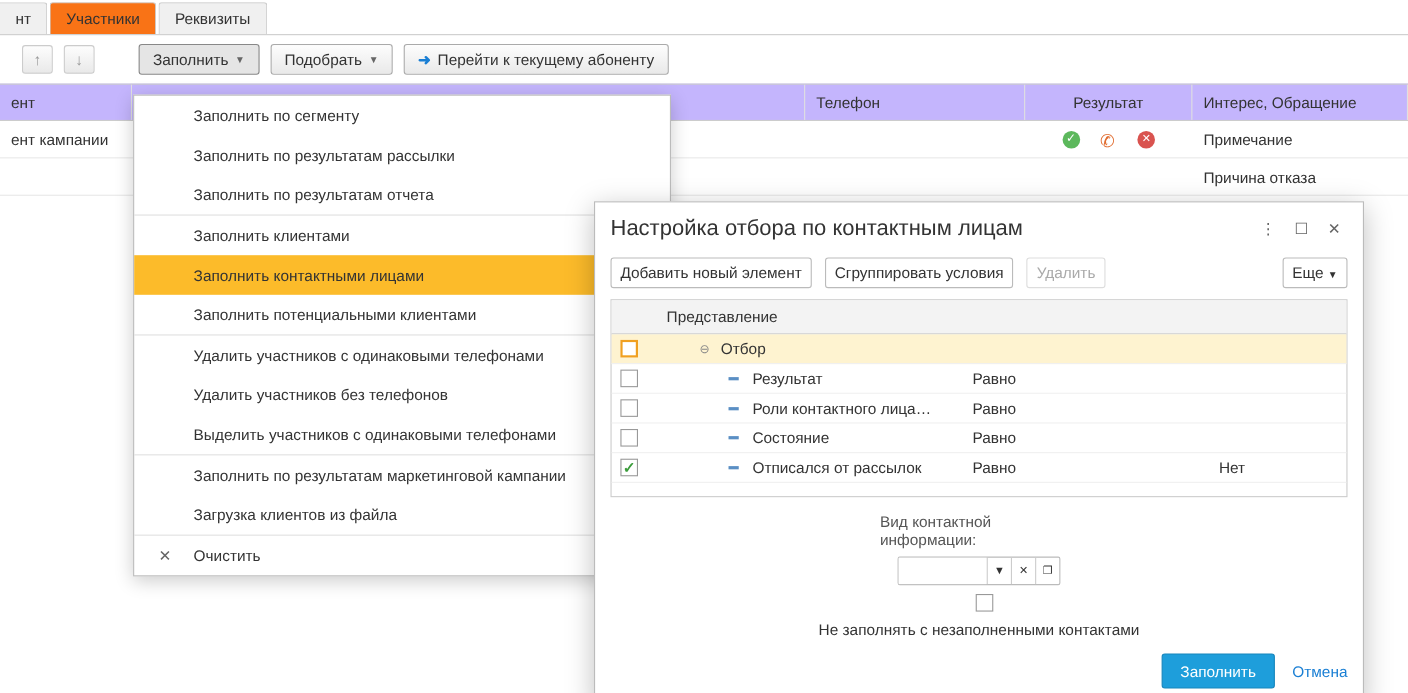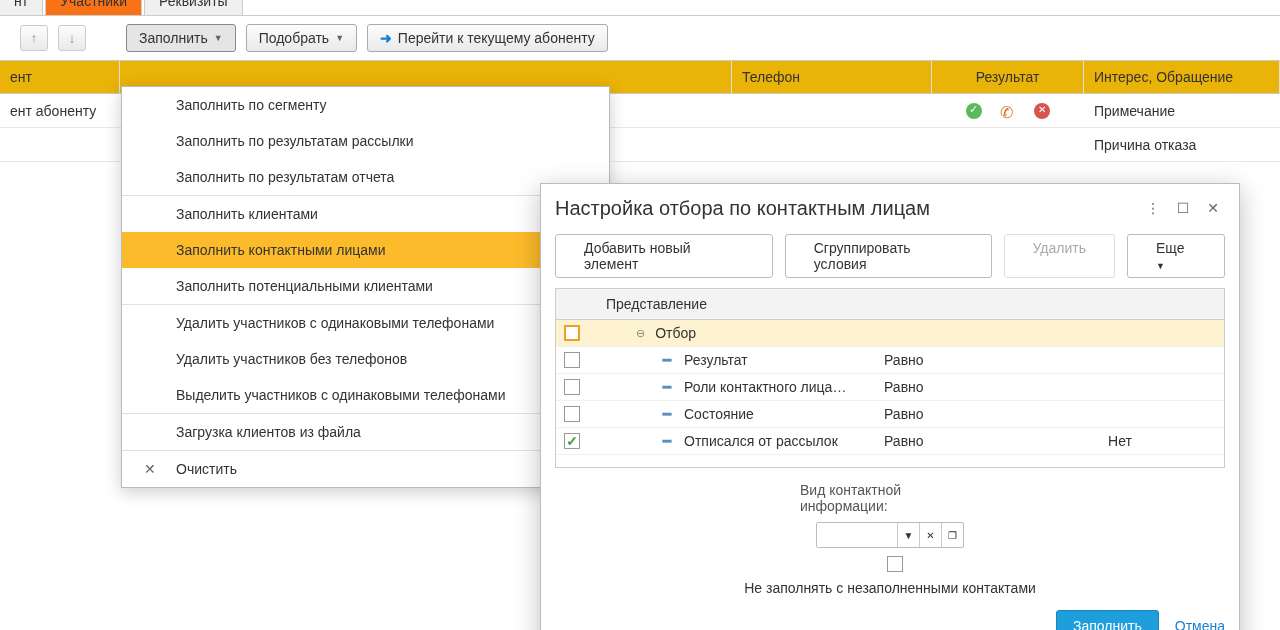--- a/index.html
+++ b/index.html
@@ -1,41 +1,41 @@
 <!DOCTYPE html>
 <html><head>
 <meta charset="utf-8">
 <style>
 * { box-sizing: border-box; margin: 0; padding: 0; font-family: Arial, sans-serif; }
 body { font-size: 14px; color: #333; background: #fff; overflow: hidden; width: 1280px; height: 630px; position: relative; }
-.tab-bar { display: flex; border-bottom: 1px solid #ccc; height: 16px; align-items: flex-end; padding-left: 0; }
+.tab-bar { display: flex; border-bottom: 1px solid #ccc; height: 32px; align-items: flex-end; padding-left: 0; }
 .tab { padding: 6px 14px; border: 1px solid #ccc; border-bottom: none; background: #f0f0f0; margin-right: 2px; cursor: pointer; border-radius: 3px 3px 0 0; }
 .tab.partial { border-left: none; border-radius: 0 3px 0 0; }
 .tab.active { background: #f97316; position: relative; z-index: 2; }
 .toolbar { display: flex; align-items: center; padding: 8px 20px; gap: 10px; }
 .arrow-btn { width: 28px; height: 26px; border: 1px solid #ccc; background: linear-gradient(#fdfdfd,#e9e9e9); border-radius: 3px; display: inline-flex; align-items: center; justify-content: center; cursor: pointer; color: #999; font-size: 14px; }
 .btn { padding: 4px 12px; border: 1px solid #aaa; background: linear-gradient(#fdfdfd,#e9e9e9); border-radius: 3px; cursor: pointer; display: inline-flex; align-items: center; gap: 6px; height: 28px; }
 .btn.pressed { background: #e5e5e5; border-color: #888; }
 .btn .caret { font-size: 9px; color: #666; }
 .goto-icon { color: #1a7fd4; font-weight: bold; }
-.grid-header { display: flex; border-top: 1px solid #ccc; border-bottom: 1px solid #ccc; background: #eab308; height: 34px; }
+.grid-header { display: flex; border-top: 1px solid #ccc; border-bottom: 1px solid #ccc; background: #c4b5fd; height: 34px; }
 .gh-cell { padding: 8px 10px; border-right: 1px solid #e0e0e0; }
 .grid-row { display: flex; border-bottom: 1px solid #e8e8e8; height: 34px; align-items: center; }
 .gr-cell { padding: 6px 10px; }
 .dropdown-menu { position: absolute; top: 86px; left: 121px; width: 489px; background: #fff; border: 1px solid #bbb; box-shadow: 0 4px 16px rgba(0,0,0,0.2); z-index: 50; }
 .menu-item { padding: 10px 18px 10px 54px; cursor: pointer; position: relative; }
 .menu-item.highlighted { background: #fcbb2a; }
 .menu-sep { border-top: 1px solid #e0e0e0; }
 .menu-item .x { position: absolute; left: 22px; color: #666; }
 .dialog { position: absolute; top: 183px; left: 540px; width: 700px; background: #fff; border: 1px solid #bbb; box-shadow: 0 6px 24px rgba(0,0,0,0.25); z-index: 100; }
 .dlg-titlebar { display: flex; align-items: center; padding: 12px 14px 8px 14px; }
 .dlg-title { font-size: 20px; flex: 1; }
 .dlg-win-btn { width: 24px; height: 24px; display: inline-flex; align-items: center; justify-content: center; cursor: pointer; color: #666; margin-left: 6px; }
 .dlg-toolbar { display: flex; gap: 12px; padding: 6px 14px 10px 14px; }
-.dlg-btn { padding: 5px 28px; border: 1px solid #bbb; background: #fff; border-radius: 3px; cursor: pointer; }
+.dlg-btn { padding: 5px 8px; border: 1px solid #bbb; background: #fff; border-radius: 3px; cursor: pointer; }
 .dlg-btn.disabled { color: #aaa; border-color: #ddd; }
 .dlg-btn.more { margin-left: auto; }
 .filter-table { border: 1px solid #ccc; margin: 0 14px; }
 .ft-header { background: #f3f3f3; border-bottom: 1px solid #ccc; padding: 7px 10px 7px 50px; }
 .ft-row { display: flex; align-items: center; padding: 5px 8px; gap: 10px; border-bottom: 1px solid #f0f0f0; }
 .ft-row.root { background: #fef3d0; }
 .ft-row .cb { width: 16px; height: 16px; border: 1px solid #999; background: #fff; display: inline-flex; align-items: center; justify-content: center; }
 .ft-row .cb.sel { border: 2px solid #f0a020; }
 .ft-row .cb.chk { color: #3a9c3a; font-weight: bold; }
 .ft-row .dash { color: #5a8fc4; font-weight: bold; width: 14px; text-align: center; }
@@ -87,21 +87,21 @@
 </div>
 
 <div class="grid-header">
   <div class="gh-cell" style="width:120px"><span>ент</span></div>
   <div class="gh-cell" style="width:612px"></div>
   <div class="gh-cell" style="width:200px"><span>Телефон</span></div>
   <div class="gh-cell" style="width:152px;text-align:center"><span>Результат</span></div>
   <div class="gh-cell" style="flex:1"><span>Интерес, Обращение</span></div>
 </div>
 <div class="grid-row">
-  <div class="gr-cell" style="width:120px"><span>ент абоненту</span></div>
+  <div class="gr-cell" style="width:120px"><span>ент кампании</span></div>
   <div class="gr-cell" style="width:612px"></div>
   <div class="gr-cell" style="width:200px"></div>
   <div class="gr-cell" style="width:152px;display:flex;gap:18px;justify-content:center">
     <span class="ico ok"></span>
     <span class="ico ph">✆</span>
     <span class="ico err"></span>
   </div>
   <div class="gr-cell" style="flex:1"><span>Примечание</span></div>
 </div>
 <div class="grid-row">
@@ -115,20 +115,21 @@
   <div class="menu-item"><span>Заполнить по результатам отчета</span></div>
   <div class="menu-sep"></div>
   <div class="menu-item"><span>Заполнить клиентами</span></div>
   <div class="menu-item highlighted"><span>Заполнить контактными лицами</span></div>
   <div class="menu-item"><span>Заполнить потенциальными клиентами</span></div>
   <div class="menu-sep"></div>
   <div class="menu-item"><span>Удалить участников с одинаковыми телефонами</span></div>
   <div class="menu-item"><span>Удалить участников без телефонов</span></div>
   <div class="menu-item"><span>Выделить участников с одинаковыми телефонами</span></div>
   <div class="menu-sep"></div>
+  <div class="menu-item"><span>Заполнить по результатам маркетинговой кампании</span></div>
   <div class="menu-item"><span>Загрузка клиентов из файла</span></div>
   <div class="menu-sep"></div>
   <div class="menu-item"><span class="x">✕</span><span>Очистить</span></div>
 </div>
 
 <div class="dialog">
   <div class="dlg-titlebar">
     <div class="dlg-title">Настройка отбора по контактным лицам</div>
     <div class="dlg-win-btn">⋮</div>
     <div class="dlg-win-btn">☐</div>

